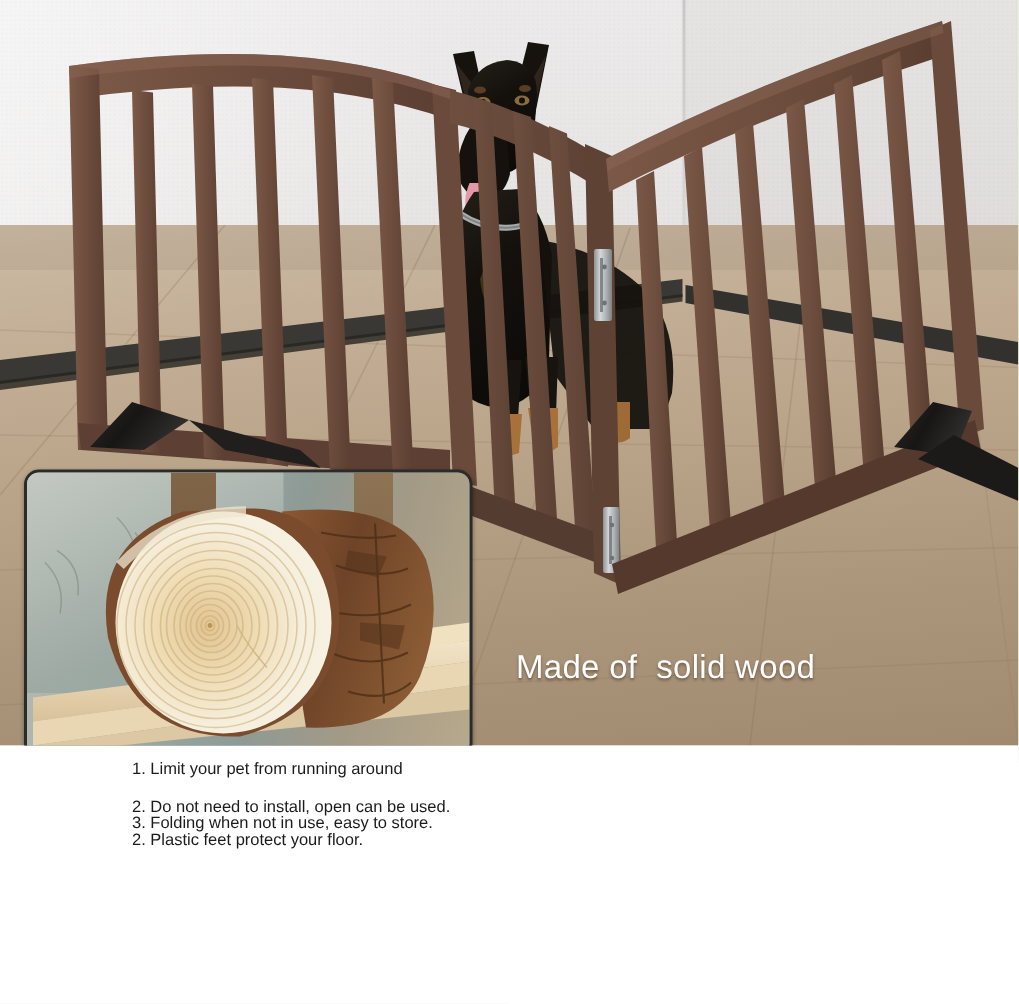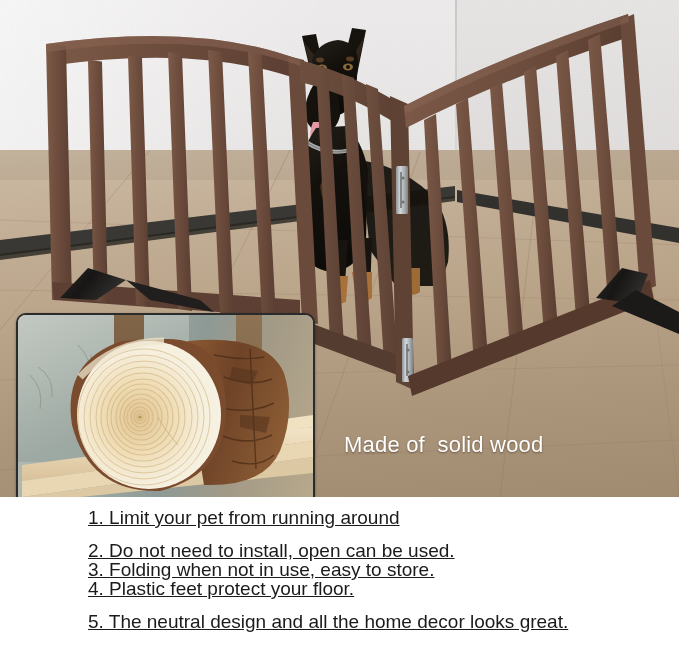--- a/index.html
+++ b/index.html
@@ -47,22 +47,22 @@
         background:linear-gradient(105deg,#b9bfb6 0%,#a8b2ab 22%,#9aa6a0 38%,#8e9a95 55%,#a39a86 75%,#b8a98c 100%);}
   .inset-panel{position:absolute;left:0;top:0;width:58%;height:78%;
         background:linear-gradient(160deg,#c5cbc4,#9ba7a1 70%);opacity:.85;}
   .inset-post{position:absolute;left:96px;top:0;width:30px;height:120px;
         background:linear-gradient(180deg,#7b5b3c,#6a4d33);opacity:.9;}
   .inset-post2{position:absolute;left:218px;top:0;width:26px;height:118px;
         background:linear-gradient(180deg,#8a6a45,#74563a);opacity:.8;}
 
   
   .bullets{position:absolute;left:88px;top:508px;width:580px;}
-  .bullet{font-size:19px;color:#1b1b1b;line-height:1;margin-bottom:0;
-        font-family:"Liberation Sans",sans-serif;white-space:nowrap;text-decoration:underline;}
+  .bullet{font-size:11px;color:#1b1b1b;line-height:1;margin-bottom:0;
+        font-family:"Liberation Sans",sans-serif;white-space:nowrap;}
 </style>
 </head>
 <body>
 
 <div class="page">
 
   <div class="photo">
 
     <div class="wall">
       <div class="wall-tex"></div>
@@ -343,17 +343,16 @@
         <path d="M62 62 Q96 26 146 26" stroke="#efe6cf" stroke-width="7" fill="none" opacity=".75"></path>
       </svg>
     </div>
 
   </div>
 
   <div class="bullets">
     <div class="bullet" style="margin-bottom:14px">1. Limit your pet from running around</div>
     <div class="bullet" style="">2. Do not need to install, open can be used.</div>
     <div class="bullet" style="">3. Folding when not in use, easy to store.</div>
-    <div class="bullet" style="margin-bottom:14px">4. Plastic feet protect your floor.</div>
-    <div class="bullet">5. The neutral design and all the home decor looks great.</div>
+    <div class="bullet" style="margin-bottom:14px">2. Plastic feet protect your floor.</div>
   </div>
 
 </div>
 
 </body></html>

